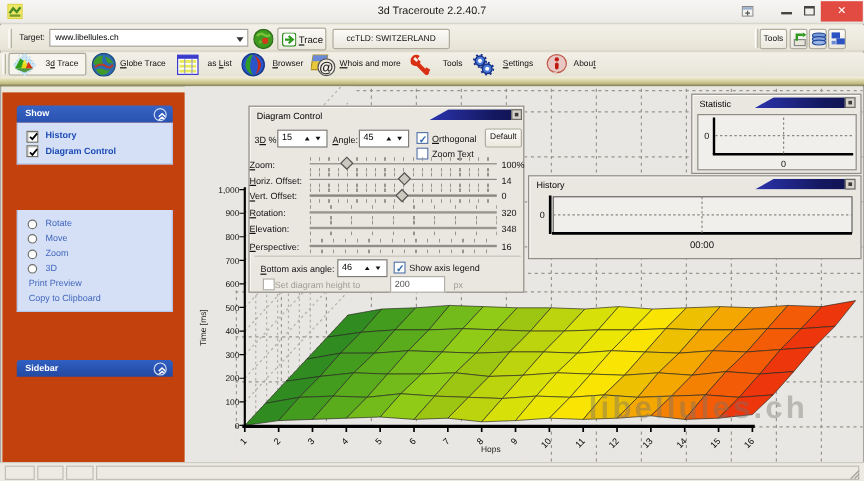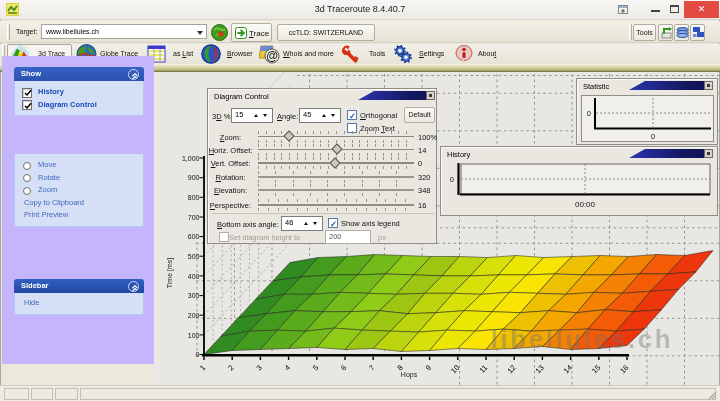--- a/index.html
+++ b/index.html
@@ -15,21 +15,21 @@
 #row1{position:absolute;left:0;top:21px;width:720px;height:22px;background:linear-gradient(#f2f0e8,#e7e4d6);border-bottom:1px solid #d4d1c2}
 #row2{position:absolute;left:0;top:44px;width:720px;height:20px;background:linear-gradient(#f1efe7,#e7e4d6)}
 #band{position:absolute;left:0;top:64px;width:720px;height:8px;background:linear-gradient(#f3f1e3 0%,#ddd9ab 40%,#bcb67e 85%,#8b8958 100%);border-bottom:1px solid #7c7a4e}
 .grip{position:absolute;width:3px;border-left:1px solid #fff;border-right:1px solid #b7b4a6}
 .lbl{position:absolute;font-size:7px;color:#111;white-space:nowrap}
 .btn{position:absolute;background:linear-gradient(#fbfaf7,#ebe8de);border:1px solid #b0ad9f;border-radius:2px;font-size:7px;color:#111;text-align:center}
 .combo{position:absolute;background:#fff;border:1px solid #a5a29a;font-size:7px;color:#000}
 .t2{position:absolute;font-size:7px;color:#111;white-space:nowrap}
 .sep2{position:absolute;top:45px;height:18px;width:2px;border-left:1px solid #c9c6b8;border-right:1px solid #fdfcf8}
 
-#sidebar{position:absolute;left:2px;top:56px;width:152px;height:308px;background:#c4b5fd}
+#sidebar{position:absolute;left:2px;top:77px;width:152px;height:308px;background:#c2410c}
 .xp{position:absolute;left:12px;width:130px}
 .xph{height:14px;background:linear-gradient(#3763c4,#2a52b0);border-radius:3px 3px 0 0;color:#fff;font-size:7.5px;font-weight:bold;line-height:14px;padding-left:7px;position:relative}
 .xpb{background:#d5e0f7;border:1px solid #b6c7ee;border-top:none}
 .chev{position:absolute;right:5px;top:1.5px;width:11px;height:11px;border:1px solid #cfd9f2;border-radius:50%;overflow:hidden}
 .sbrow{position:relative;font-size:7.5px;color:#4166bb;padding:0 0 0 23px;height:12.5px;line-height:12.5px;white-space:nowrap}
 .sbrow.bold{font-weight:bold;color:#1b4ab5}
 .sbrow.link{padding-left:9px}
 .cb95{position:absolute;left:7px;top:1.5px;width:10px;height:10px;background:#fff;border:1px solid #70706a;box-shadow:inset 1px 1px 0 rgba(0,0,0,.18)}
 .rb95{position:absolute;left:8px;top:2.5px;width:8px;height:8px;background:#fff;border:1px solid #70706a;border-radius:50%}
 .rb95.on::after{content:"";position:absolute;left:1.5px;top:1.5px;width:3px;height:3px;border-radius:50%;background:#000}
@@ -43,40 +43,40 @@
 .swx{position:absolute;width:9px;height:9px;background:#d6d2ca;border:1px solid #6e6c66}
 .swx::after{content:"";position:absolute;left:2px;top:2px;width:3px;height:3px;background:#3a3a38}
 .chartbox{position:absolute;background:#f0efec}
 .f75{font-size:7.5px;color:#111;position:absolute;white-space:nowrap}
 .spin{position:absolute;background:#fff;border:1px solid #7e7c76;font-size:7.5px;color:#000;padding:1px 0 0 3px}
 .spin .ar{position:absolute;top:2px;width:9px;height:9px}
 .tri-u{width:0;height:0;border-left:2.5px solid transparent;border-right:2.5px solid transparent;border-bottom:3.5px solid #111;position:absolute;left:2px;top:3px}
 .tri-d{width:0;height:0;border-left:2.5px solid transparent;border-right:2.5px solid transparent;border-top:3.5px solid #111;position:absolute;left:2px;top:3px}
 .cbf{position:absolute;width:10px;height:10px;background:#fff;border:1px solid #5a77a8}
 .cbf.c::after{content:"\2713";position:absolute;left:1px;top:-0.5px;font-size:8.5px;font-weight:bold;color:#2b63a8}
-.slab{position:absolute;font-size:7.5px;color:#111;text-align:center;white-space:nowrap}
+.slab{position:absolute;font-size:7.5px;color:#111;text-align:left;white-space:nowrap}
 .sval{position:absolute;font-size:7.5px;color:#111;white-space:nowrap}
 .ticks{position:absolute;height:3px;background:repeating-linear-gradient(90deg,#97948c 0 1px,transparent 1px 7.8px)}
 .ticks.sparse{background:repeating-linear-gradient(90deg,#97948c 0 1px,transparent 1px 17.3px)}
 .ticks.mid{background:repeating-linear-gradient(90deg,#97948c 0 1px,transparent 1px 9.8px)}
 .track{position:absolute;height:2px;background:#6e6c66}
 .thumb{position:absolute;width:8px;height:8px;background:#cbc8c0;border:1px solid #55534e;transform:rotate(45deg)}
 u{text-decoration:underline}
 </style></head>
 <body>
 <div id="win">
 
 <div id="title">
   <svg class="abs" style="left:6px;top:3px" width="13" height="13" viewBox="0 0 13 13">
         <rect x="0" y="0" width="13" height="13" fill="#d8d23e"></rect>
         <rect x="1" y="1" width="11" height="11" fill="#efe96a"></rect>
         <path d="M2 8 L5 4 L8 7 L11 3" stroke="#4a8a22" stroke-width="2" fill="none"></path>
         <rect x="2" y="9" width="9" height="2" fill="#7a9a2a"></rect>
       </svg>
-  <div class="txt">3d Traceroute 8.4.40.7</div>
+  <div class="txt">3d Traceroute 2.2.40.7</div>
   <svg class="abs" style="left:618px;top:5px" width="10" height="9" viewBox="0 0 10 9">
         <rect x="0.5" y="0.5" width="9" height="8" fill="#f2f2f0" stroke="#888"></rect>
         <rect x="1" y="1" width="8" height="2" fill="#9ab0cc"></rect>
         <path d="M3 6 L7 6 M5 4 L5 8" stroke="#555" stroke-width="1"></path>
       </svg>
   <div class="wicon" style="left:651px;top:9px;width:9px;height:3px;border-bottom:2px solid #444"></div>
   <div class="wicon" style="left:670px;top:5px;width:9px;height:8px;border:1px solid #444;border-top:2px solid #444"></div>
   <div id="closebtn">✕</div>
 </div>
 
@@ -215,36 +215,34 @@
             </span>History</div>
       <div class="sbrow bold"><span class="cb95">
               <svg width="8" height="8" viewBox="0 0 8 8" style="position:absolute;left:0.5px;top:0.5px">
                 <path d="M1 4 L3 6 L7 1.2" stroke="#000" stroke-width="1.5" fill="none"></path>
               </svg>
             </span>Diagram Control</div>
     </div>
   </div>
   <div class="xp" style="top:98px">
     <div class="xpb" style="padding:5px 0 4px">
+      <div class="sbrow"><span class="rb95"></span>Rotate</div>
       <div class="sbrow"><span class="rb95"></span>Move</div>
-      <div class="sbrow"><span class="rb95"></span>Rotate</div>
       <div class="sbrow"><span class="rb95"></span>Zoom</div>
+      <div class="sbrow"><span class="rb95"></span>3D</div>
+      <div class="sbrow link">Print Preview</div>
       <div class="sbrow link">Copy to Clipboard</div>
-      <div class="sbrow link">Print Preview</div>
     </div>
   </div>
   <div class="xp" style="top:223px">
     <div class="xph" style="background:linear-gradient(#3060c2,#2348a2)">Sidebar<span class="chev">
             <svg width="11" height="11" viewBox="-0.5 -0.5 10 10" style="display:block">
               <path d="M2.5 5.2 L5 2.9 L7.5 5.2 M2.5 7.8 L5 5.5 L7.5 7.8" stroke="#fff" stroke-width="1.1" fill="none"></path>
             </svg>
           </span></div>
-    <div class="xpb" style="padding:4px 0 4px">
-      <div class="sbrow link">Hide</div>
-    </div>
   </div>
 </div>
 
 <div class="abs" style="left:154px;top:72px;width:565px;height:313px;background:#e9e7e3"></div>
 <svg style="position:absolute;left:154px;top:72px;width:565px;height:313px" viewBox="154 72 565 313">
 <g stroke="#98968f" stroke-width="1" stroke-dasharray="2.6,3">
 <line x1="197.0" y1="74" x2="197.0" y2="385"></line>
 <line x1="234.5" y1="74" x2="234.5" y2="385"></line>
 <line x1="272.0" y1="74" x2="272.0" y2="385"></line>
 <line x1="309.5" y1="74" x2="309.5" y2="385"></line>

